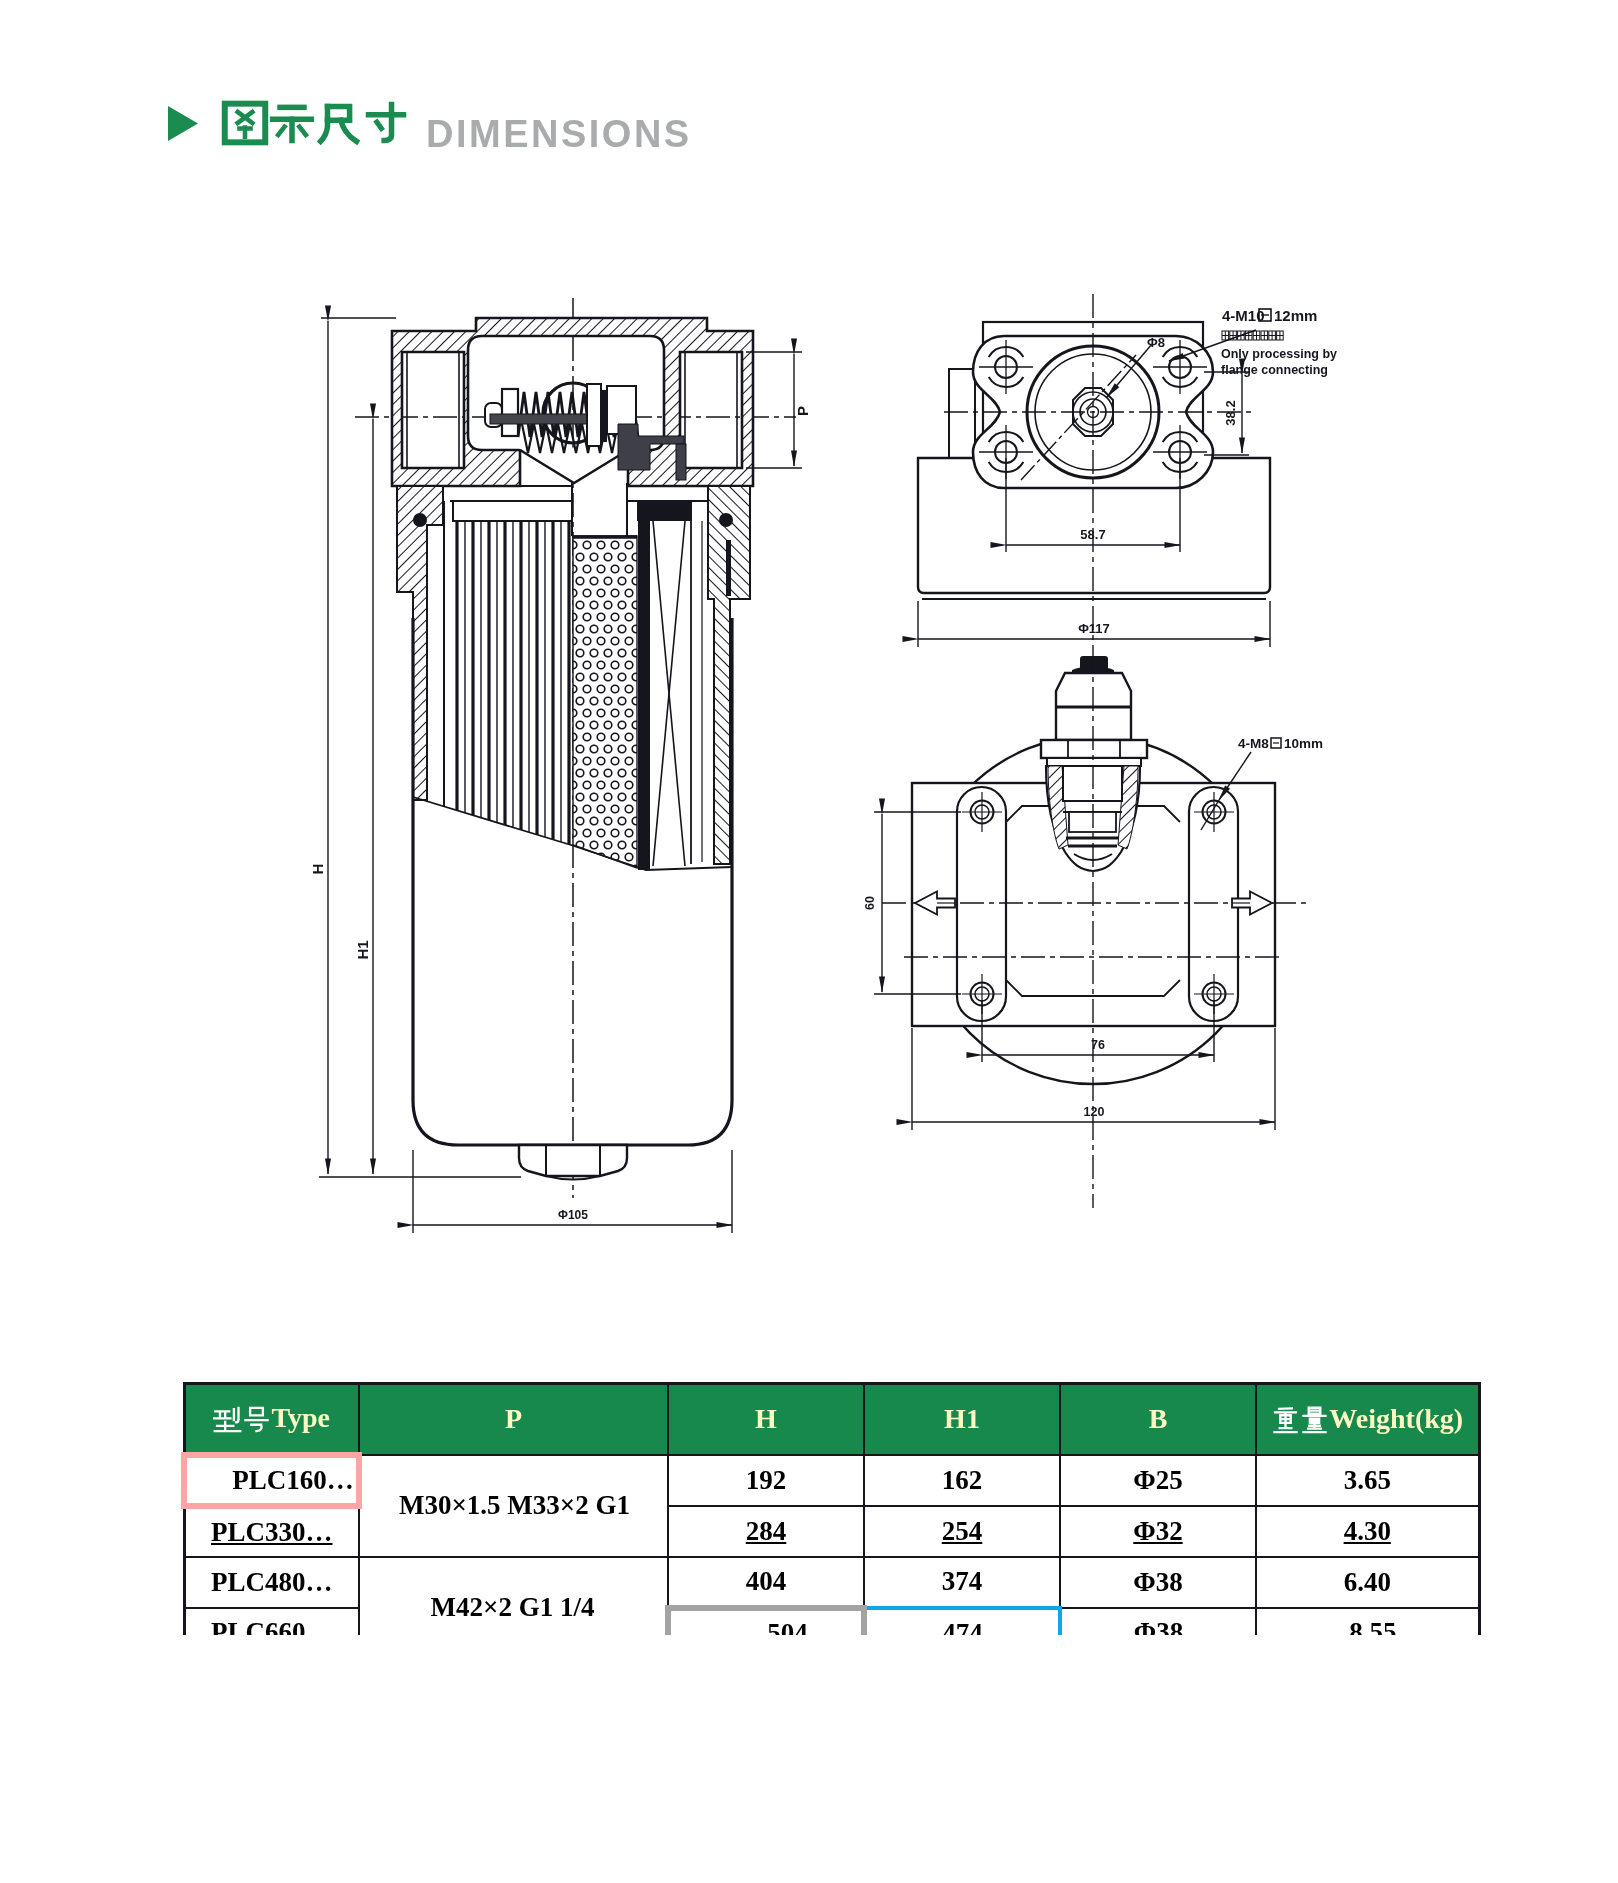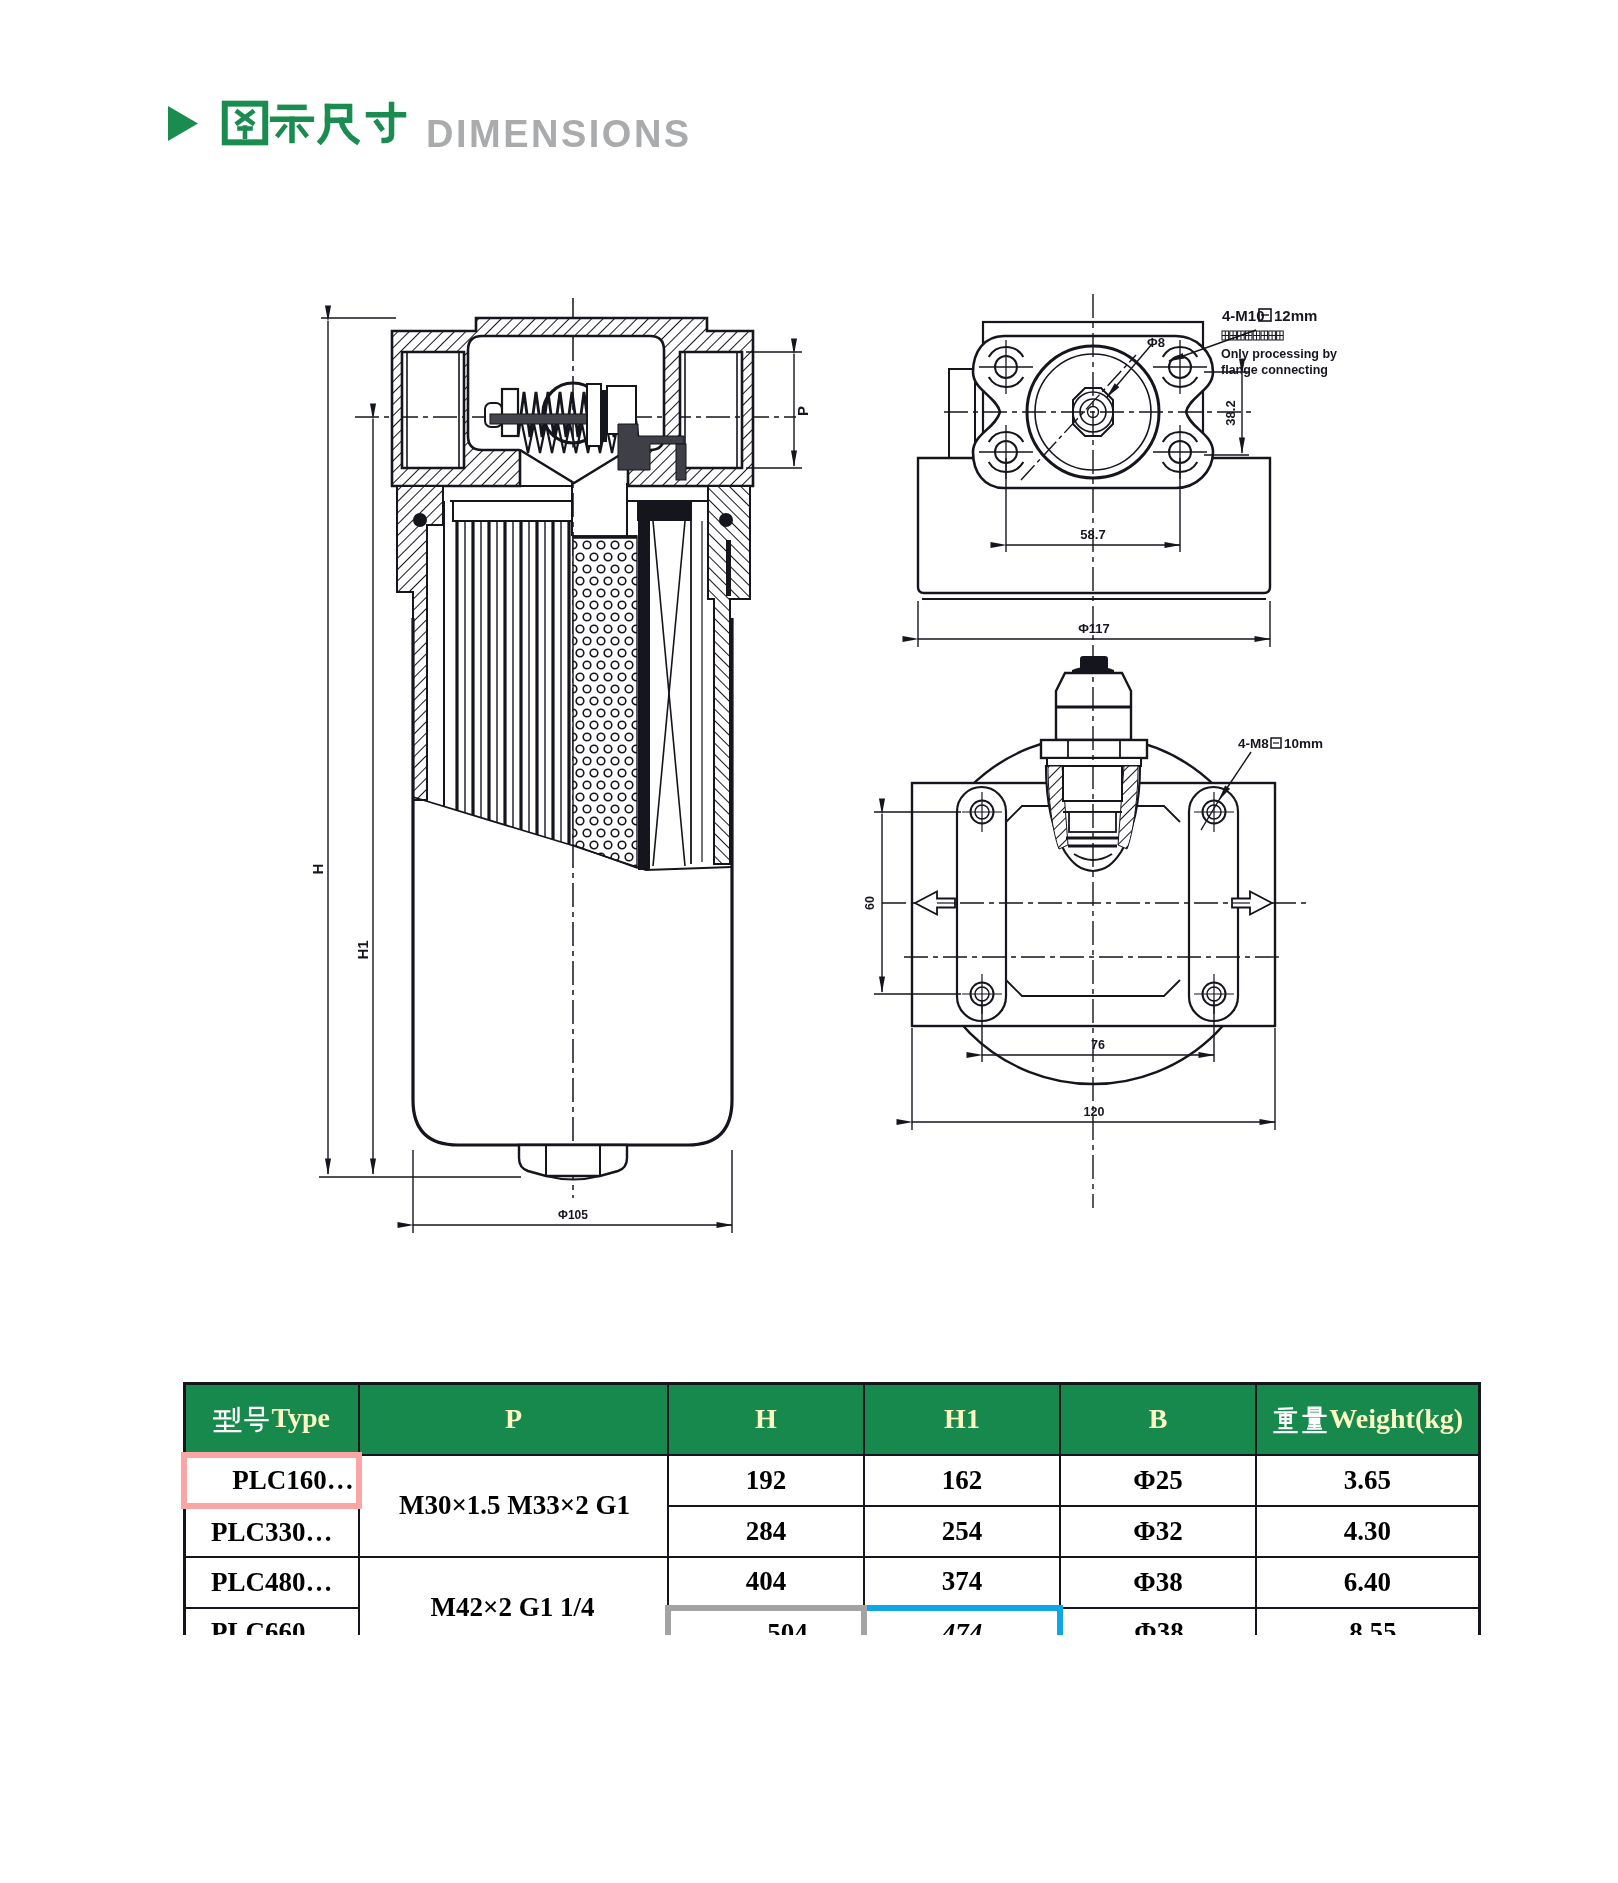--- a/index.html
+++ b/index.html
@@ -395,39 +395,39 @@
             </svg><span style="font-size:28px;">Weight(kg)</span></td>
 </tr>
 <tr style="height:51px;font-size:27px;">
 <td style="border:6px solid #fca5a5;padding-left:44px;">PLC160…</td>
 <td rowspan="2" style="border:2px solid #15151d;">M30×1.5 M33×2 G1</td>
 <td style="border:2px solid #15151d;">192</td>
 <td style="border:2px solid #15151d;">162</td>
 <td style="border:2px solid #15151d;">Φ25</td>
 <td style="border:2px solid #15151d;">3.65</td>
 </tr>
-<tr style="height:51px;font-size:27px;">
+<tr style="height:51px;font-size:27px;text-decoration:underline;">
 <td style="border:2px solid #15151d;">PLC330…</td>
 <td style="border:2px solid #15151d;">284</td>
 <td style="border:2px solid #15151d;">254</td>
 <td style="border:2px solid #15151d;">Φ32</td>
 <td style="border:2px solid #15151d;">4.30</td>
 </tr>
 <tr style="height:51px;font-size:27px;">
 <td style="border:2px solid #15151d;">PLC480…</td>
 <td rowspan="2" style="border:2px solid #15151d;">M42×2 G1 1/4</td>
 <td style="border:2px solid #15151d;">404</td>
 <td style="border:2px solid #15151d;">374</td>
 <td style="border:2px solid #15151d;">Φ38</td>
 <td style="border:2px solid #15151d;">6.40</td>
 </tr>
 <tr style="height:51px;font-size:27px;text-align:center;">
 <td style="border:2px solid #15151d;">PLC660…</td>
 <td style="border:6px solid #a3a3a3;padding-left:44px;">504</td>
-<td style="border:6px solid #0ea5e9;font-style:italic;">474</td>
+<td style="border:4px solid #0ea5e9;">474</td>
 <td style="border:2px solid #15151d;">Φ38</td>
 <td style="border:2px solid #15151d;padding-left:12px;">8.55</td>
 </tr>
 </tbody>
     </table>
 
 <div style="position:absolute;left:480px;top:1877px;width:1138px;height:6px;background:#d9efe9;"></div>
 <div style="position:absolute;left:140px;top:1878px;width:85px;height:3px;background:#c9c9c9;"></div>
 <div style="position:absolute;left:352px;top:1879px;width:80px;height:2px;background:#dddddd;"></div>
 </div>

